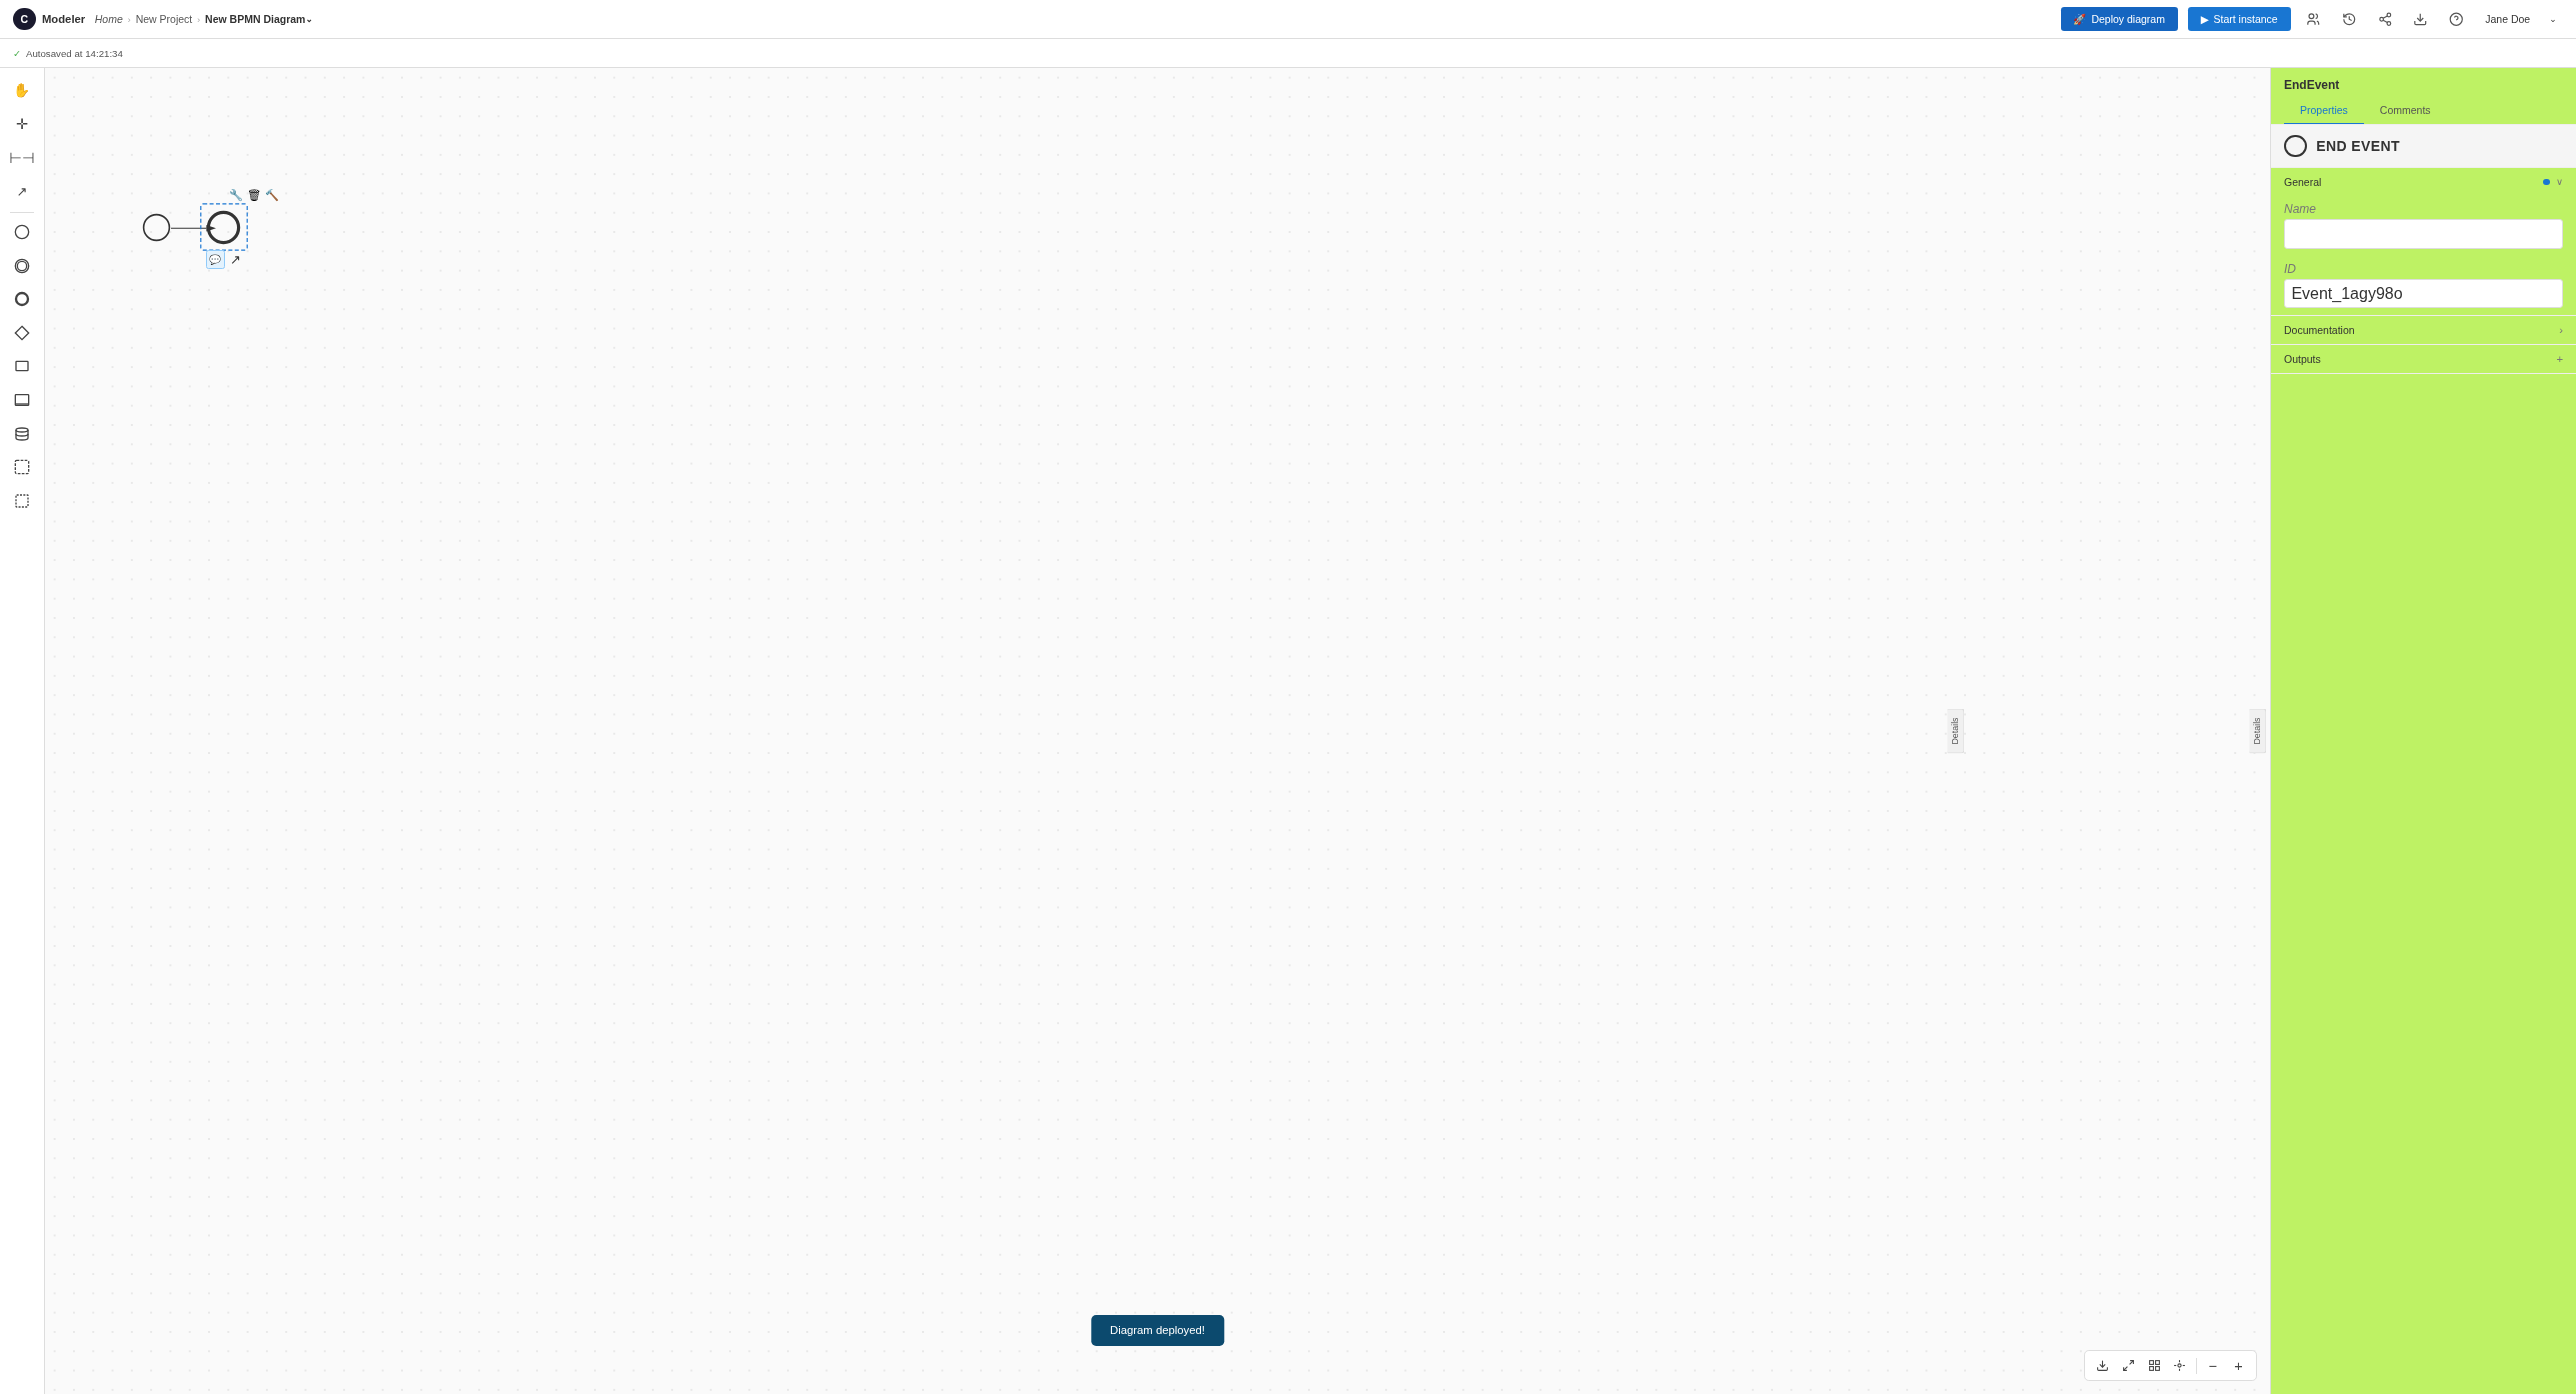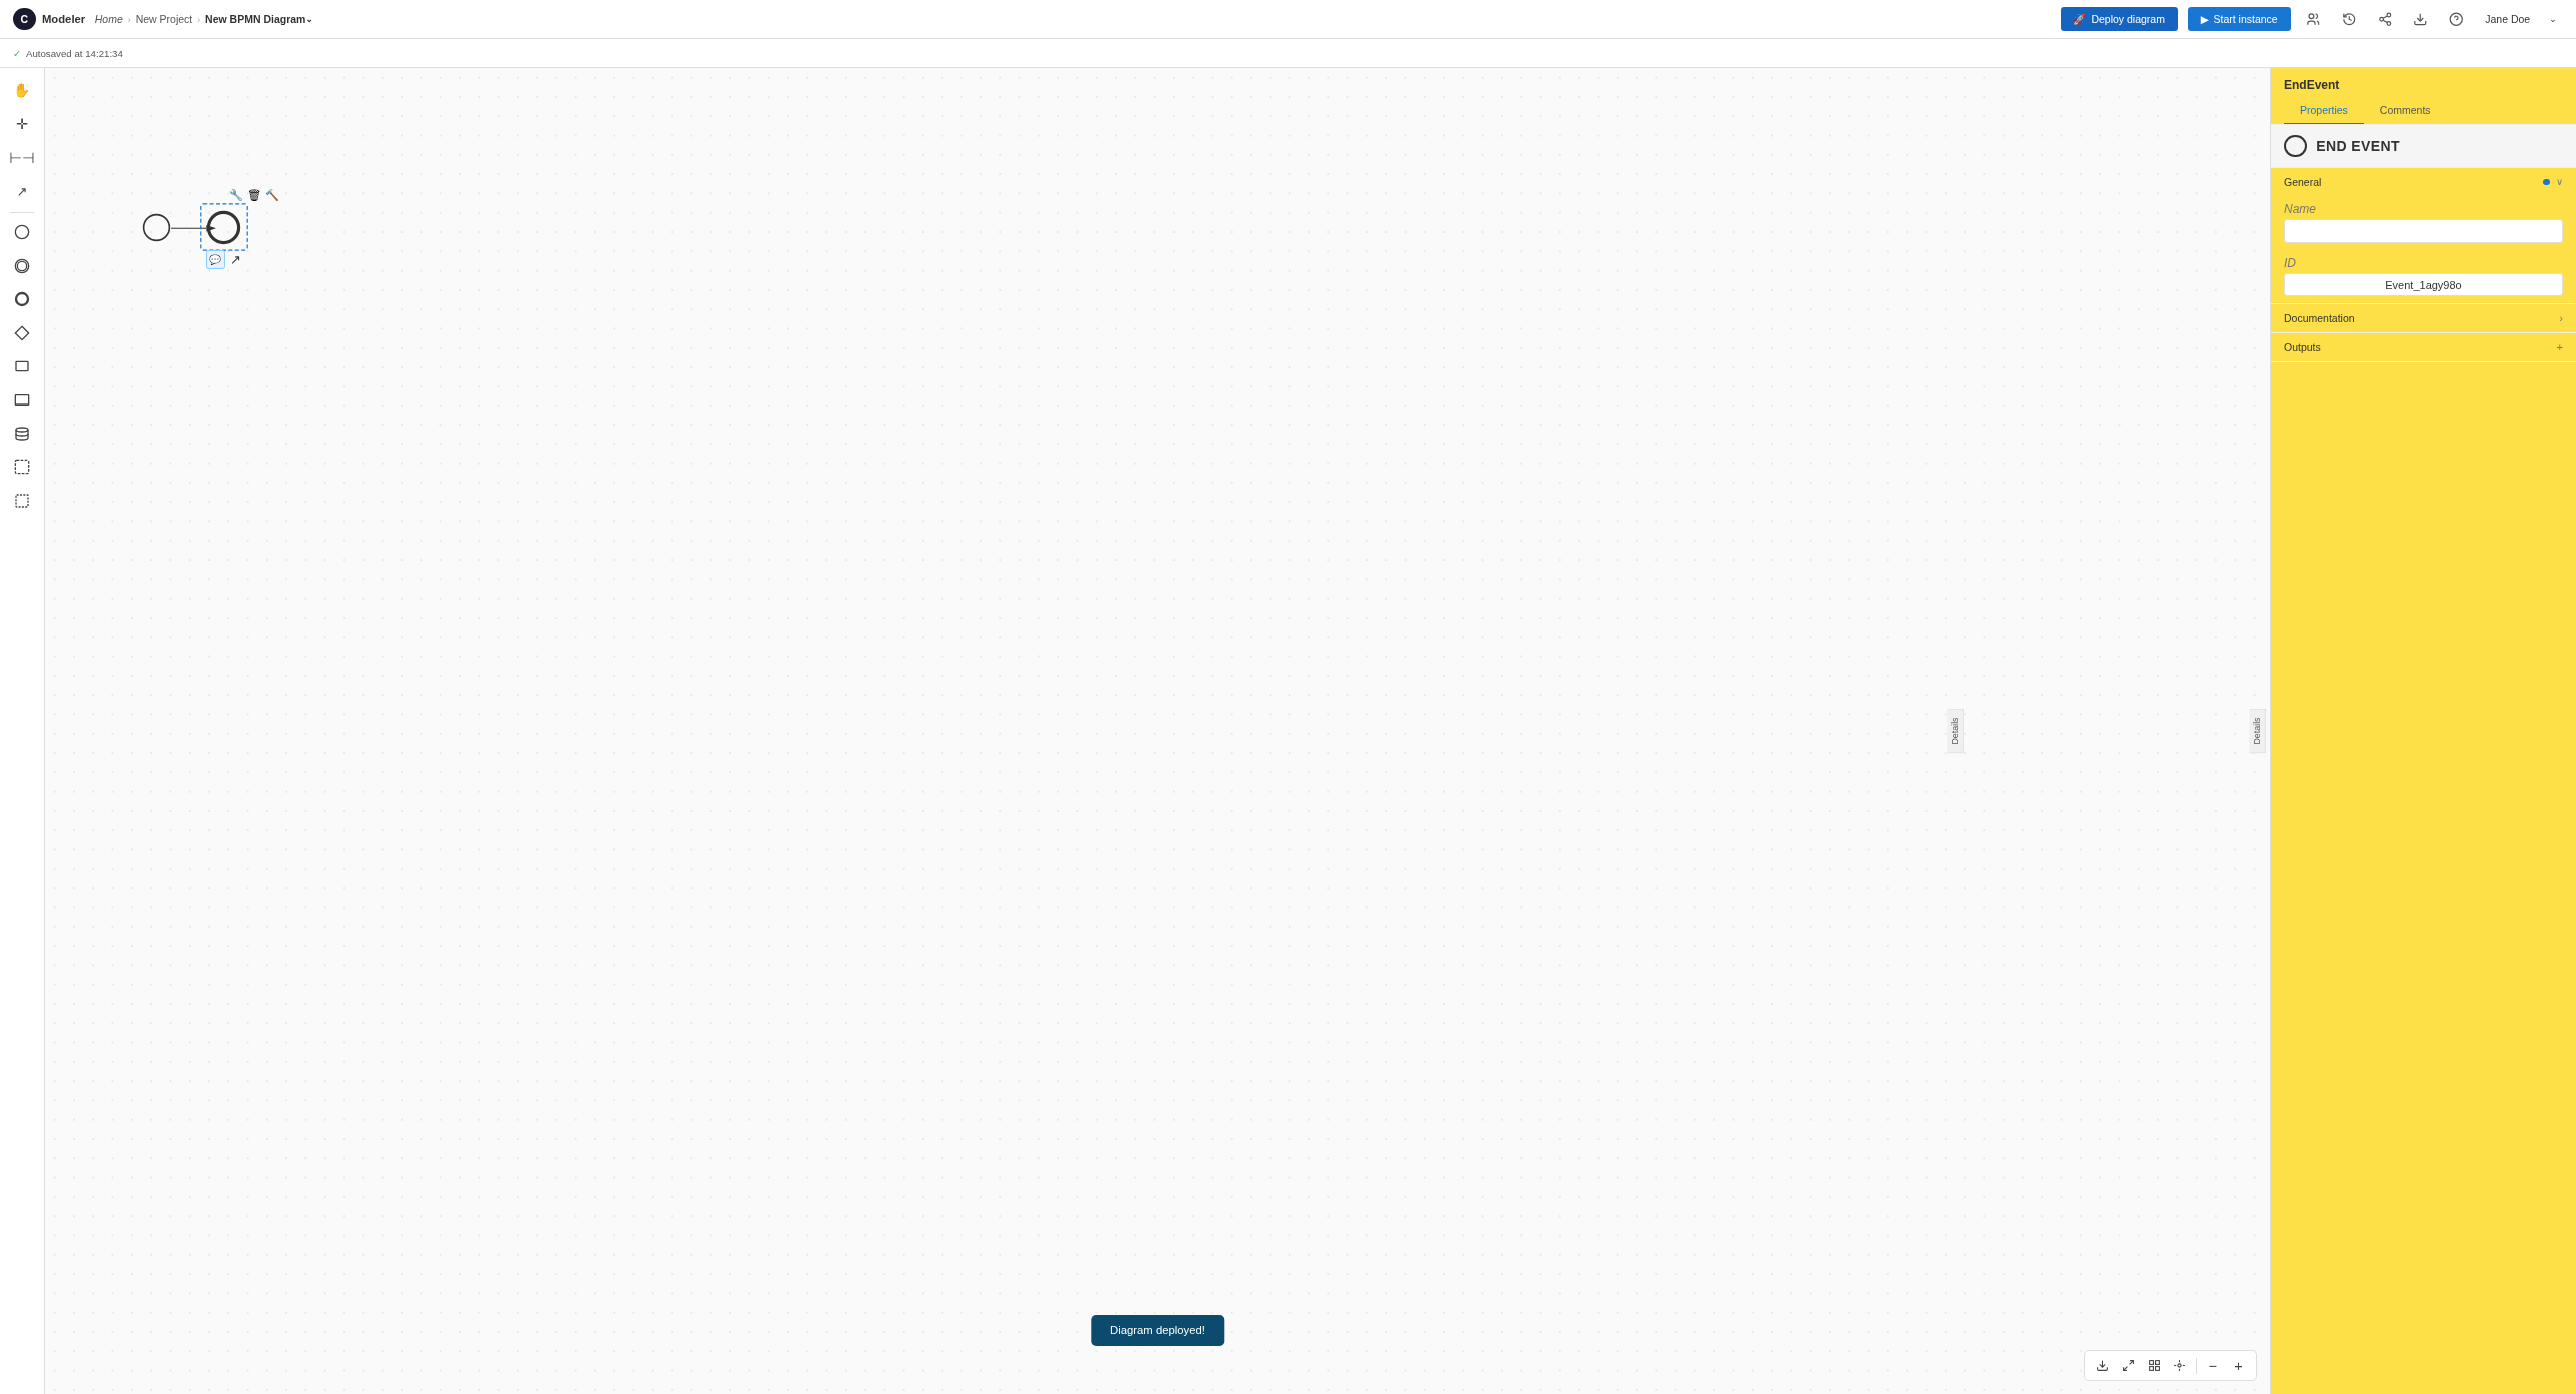--- a/index.html
+++ b/index.html
@@ -85,21 +85,21 @@
       opacity: 0.4;
     }
 
     
     .diagram-container {
       position: absolute; top: 121px; left: 81px;
     }
 
     
     .right-panel {
-      width: 306px; background: #fde047; border-left: 0.8px solid #ddd;
+      width: 306px; background: #bef264; border-left: 0.8px solid #ddd;
       display: flex; flex-direction: column; flex-shrink: 0; position: relative;
     }
 
     .panel-header {
       padding: 9.7px 13px 0; border-bottom: 0.8px solid #eee;
     }
     .panel-title {
       font-size: 12px; font-weight: 600; color: #333; margin-bottom: 6.4px;
     }
     .panel-tabs {
@@ -140,21 +140,21 @@
     }
     .panel-section-dot {
       width: 6.4px; height: 6.4px; border-radius: 50%; background: #1976d2;
     }
     .section-chevron { font-size: 9.7px; color: #777; }
 
     .panel-field { padding: 6.4px 13px; }
     .panel-field-label { font-size: 12px; color: #777; margin-bottom: 3.2px; font-style: italic; }
     .panel-field-input {
       width: 100%; padding: 4.8px 6.4px; border: 0.8px solid #ddd; border-radius: 3.2px;
-      font-size: 11px; color: #333; background: #fff; outline: none; text-align: center;
+      font-size: 16px; color: #333; background: #fff; outline: none;
     }
 
     .panel-section-row {
       display: flex; align-items: center; justify-content: space-between;
       padding: 8px 13px; cursor: pointer;
     }
     .panel-section-row-title { font-size: 10.5px; color: #333; }
     .panel-section-row-icon { font-size: 11.3px; color: #777; }
 
     

